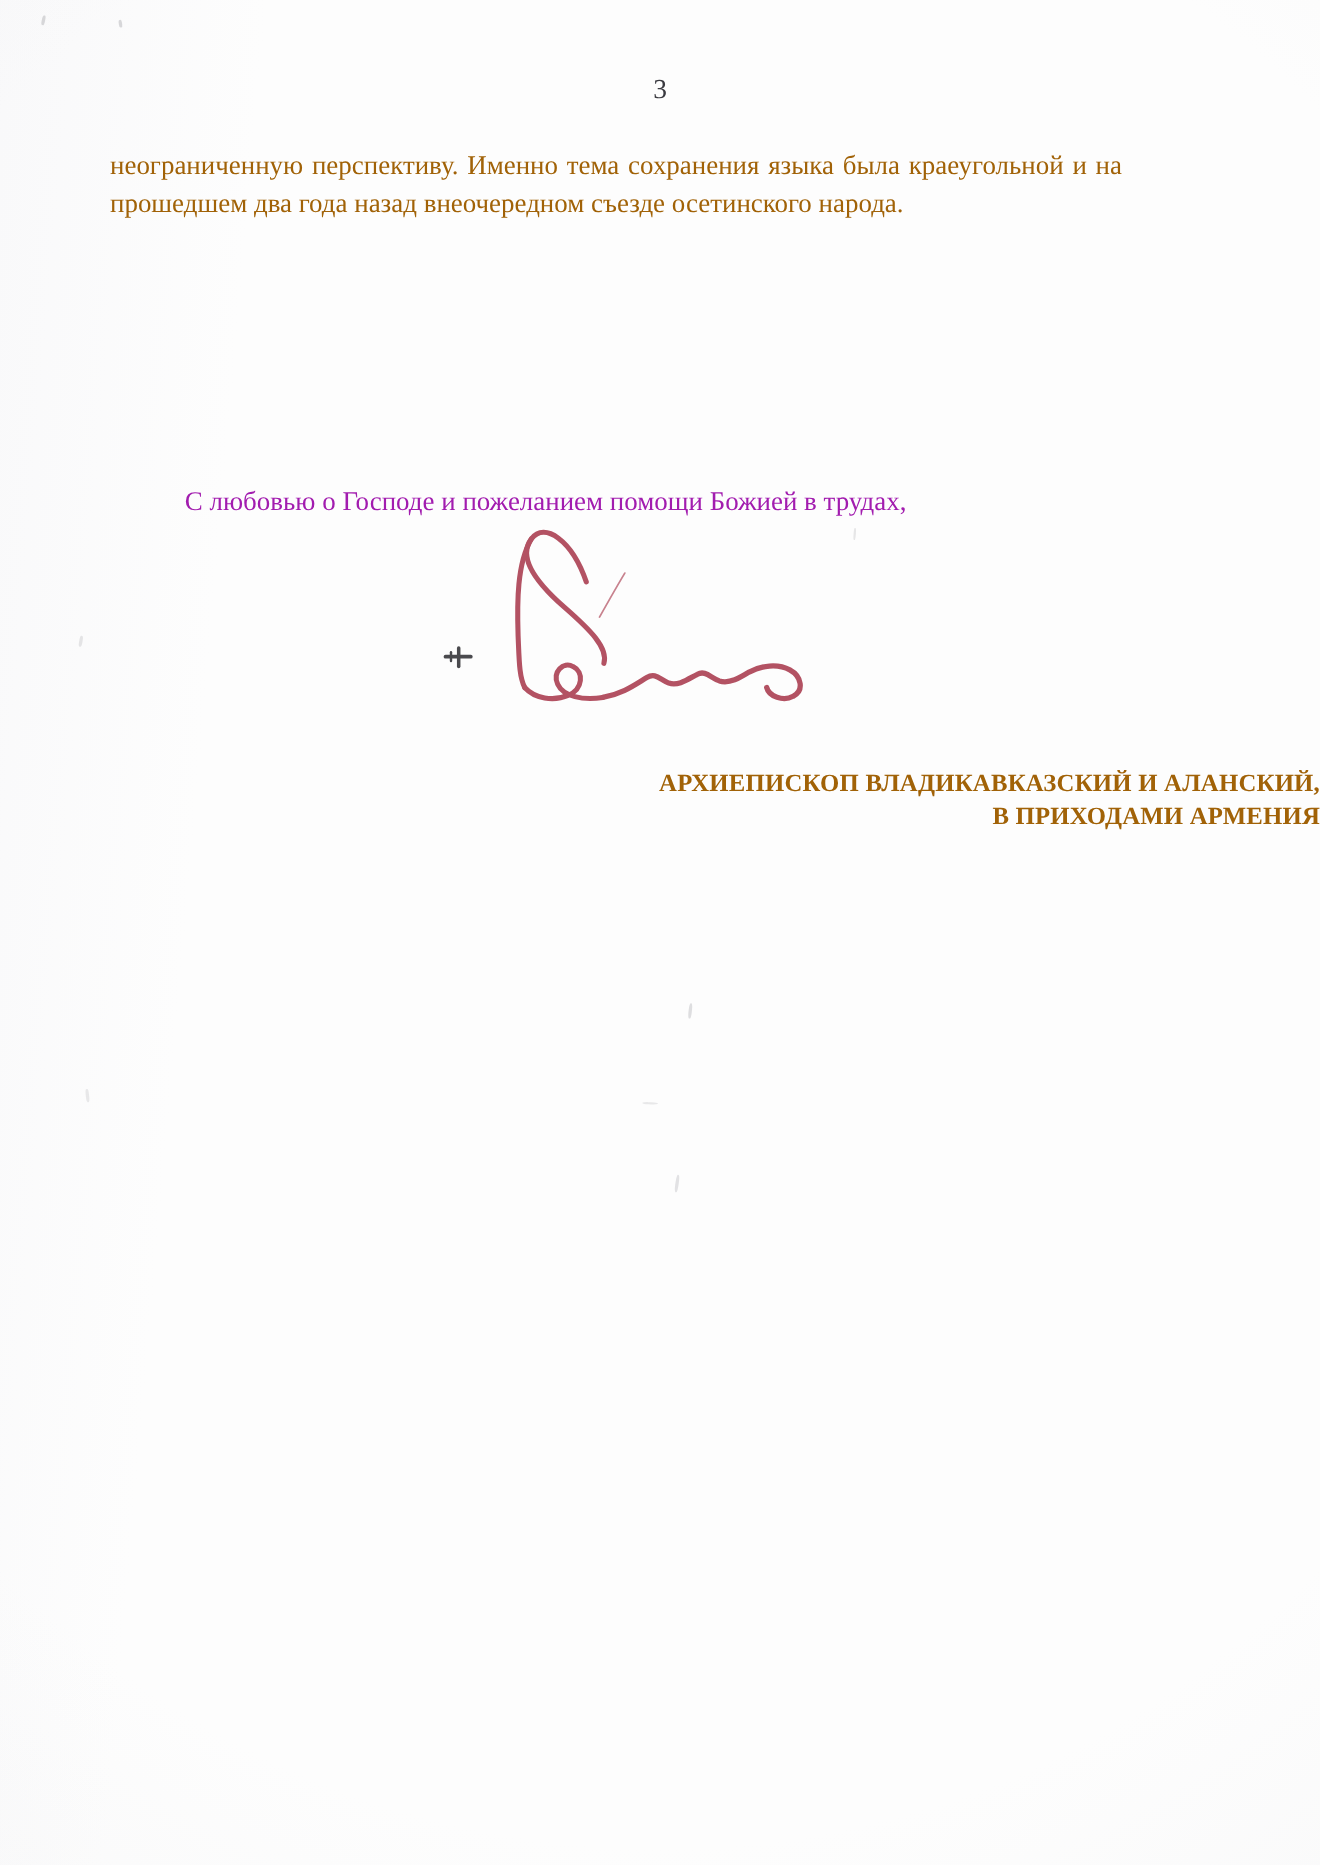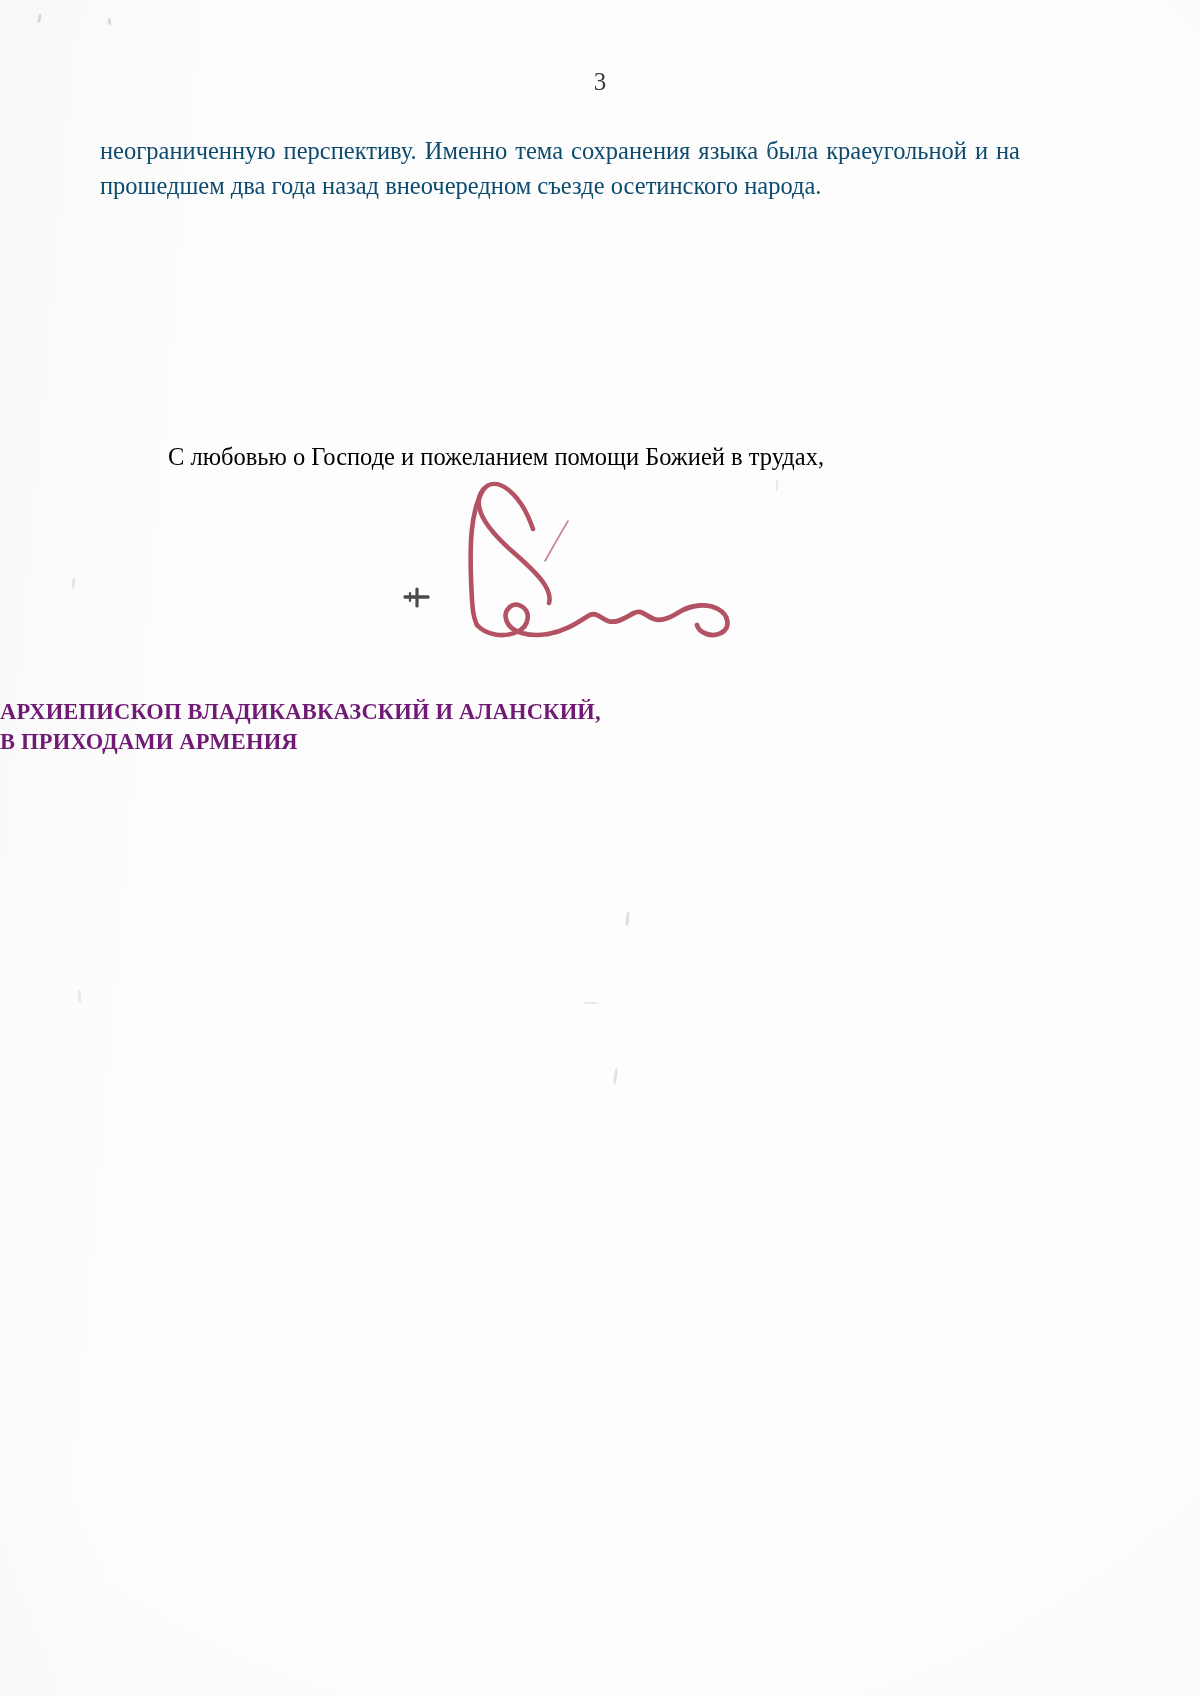--- a/index.html
+++ b/index.html
@@ -41,58 +41,58 @@
     font-size: 25px;
     color: #3a3a40;
   }
   .body-block {
     position: absolute;
     left: 100px;
     top: 133px;
     width: 920px;
     font-size: 24.5px;
     line-height: 35px;
-    color: #0c4a6e;
+    color: #a16207;
     text-align: justify;
     text-justify: inter-word;
   }
   .para {
     margin: 0;
     text-align: justify;
   }
   .para.indent {
     text-indent: 66px;
   }
   .closing {
     position: absolute;
     left: 168px;
     top: 443px;
     font-size: 24.5px;
-    color: #000000;
+    color: #a21caf;
     white-space: nowrap;
   }
   .signature-layer {
     position: absolute;
     left: 0;
     top: 0;
     width: 1200px;
     height: 1696px;
     pointer-events: none;
   }
   .title-block {
     position: absolute;
     left: 0;
     top: 697px;
     width: 1200px;
-    text-align: left;
+    text-align: right;
     font-weight: bold;
     font-size: 22.5px;
     line-height: 30px;
     letter-spacing: 0.2px;
-    color: #701a75;
+    color: #a16207;
   }
   .title-block .tline { display: block; }
 </style>
 </head>
 <body>
 
 <div class="page">
 
   <div class="paper-tint"></div>
 

